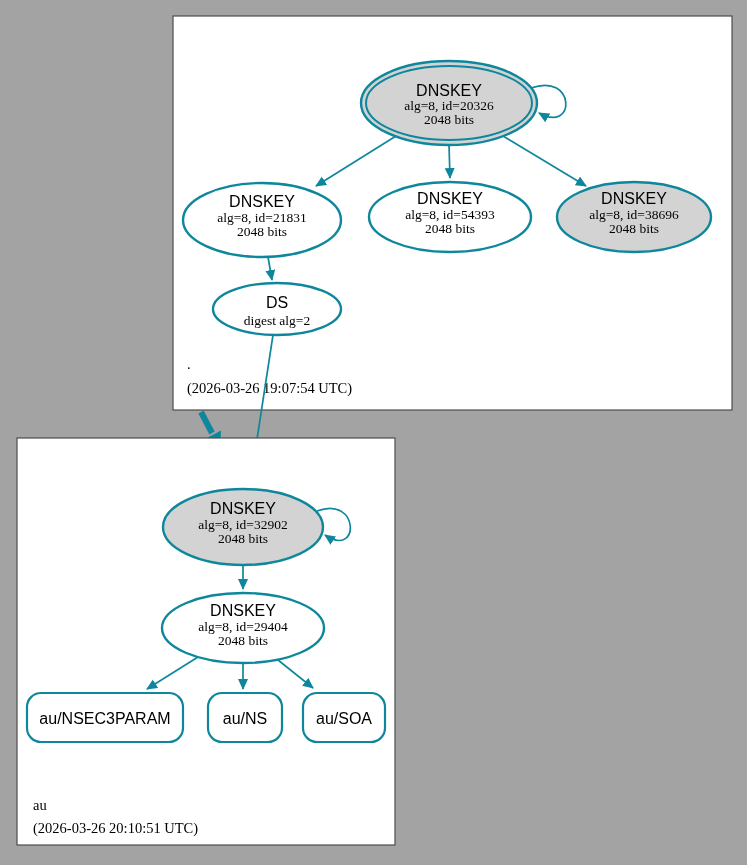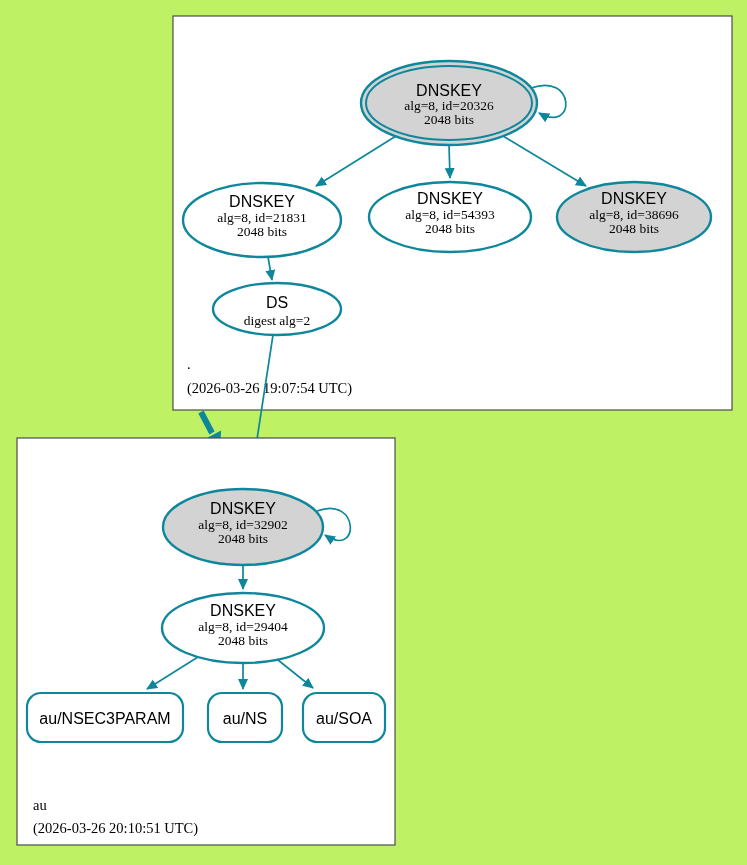--- a/index.html
+++ b/index.html
@@ -1,18 +1,18 @@
 <!DOCTYPE html>
 <html><head>
 <meta charset="utf-8">
 <style>
   html, body { margin: 0; padding: 0; background: #ffffff; }
   .stage {
     width: 747px; height: 865px; position: relative;
-    background: #bef264; overflow: hidden;
+    background: #a3a3a3; overflow: hidden;
     font-family: "Liberation Serif", serif;
   }
   svg { display: block; }
   .zone-box { fill: #ffffff; stroke: #4d4d4d; stroke-width: 1.2; }
   .node-border { stroke: #0e879c; stroke-width: 2.4; }
   .node-inner { stroke: #0e879c; stroke-width: 2; fill: none; }
   .rr-box { fill: #ffffff; stroke: #0e879c; stroke-width: 2.2; }
   .edge { stroke: #0e879c; stroke-width: 1.7; fill: none; }
   .edge-thick { stroke: #0e879c; stroke-width: 6; fill: none; }
   .arrow-fill { fill: #0e879c; }

